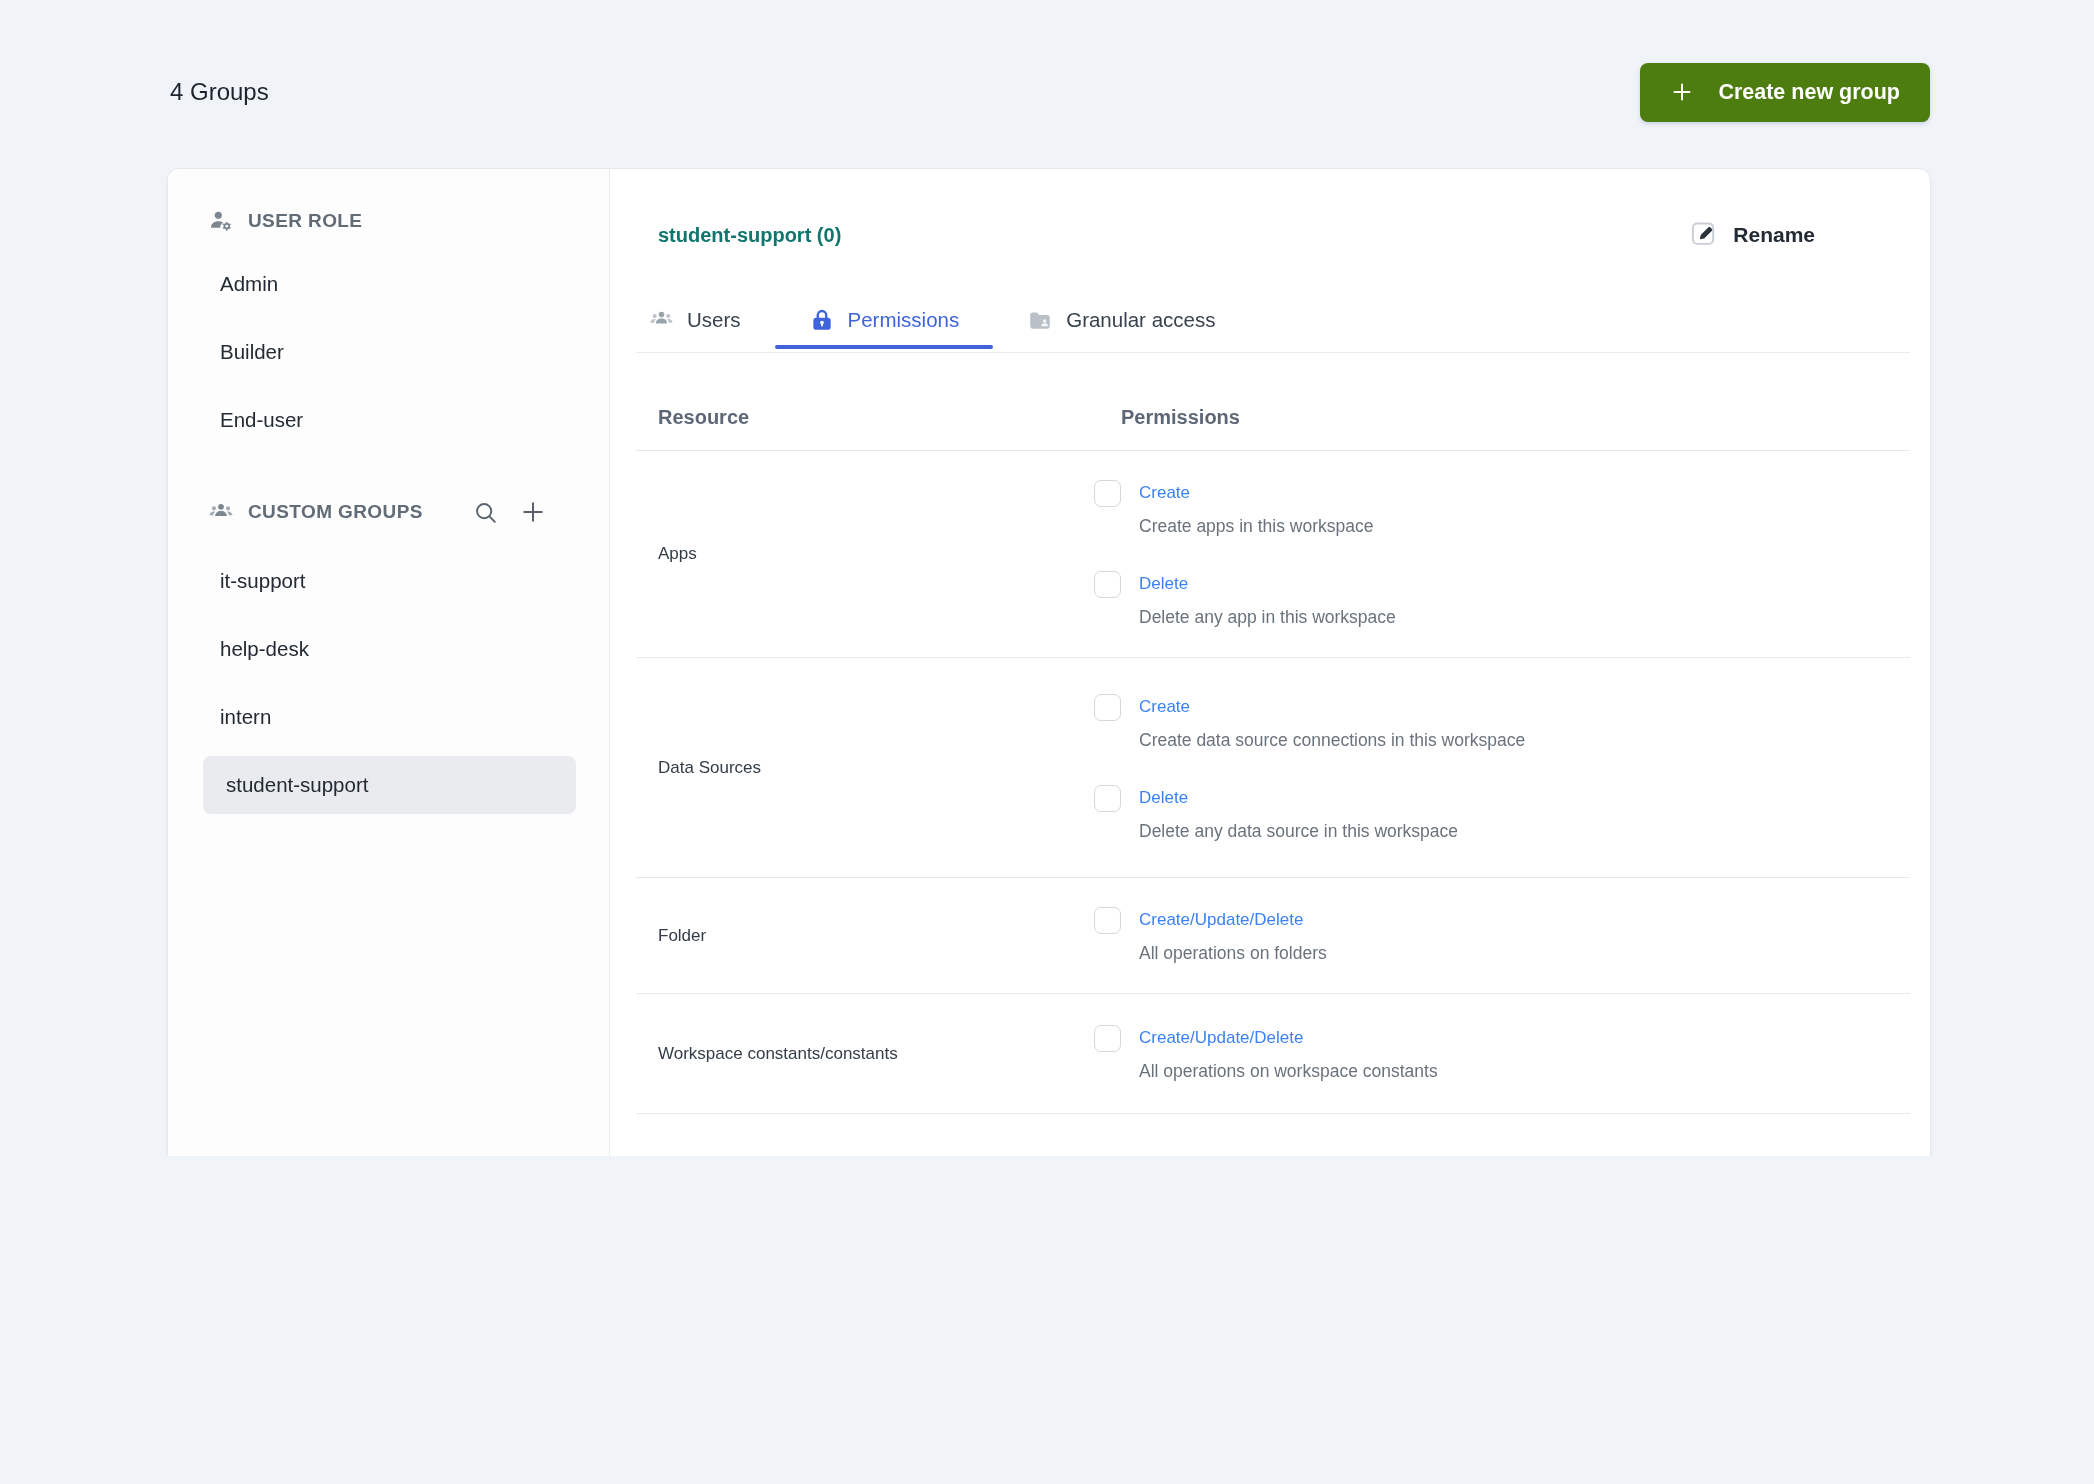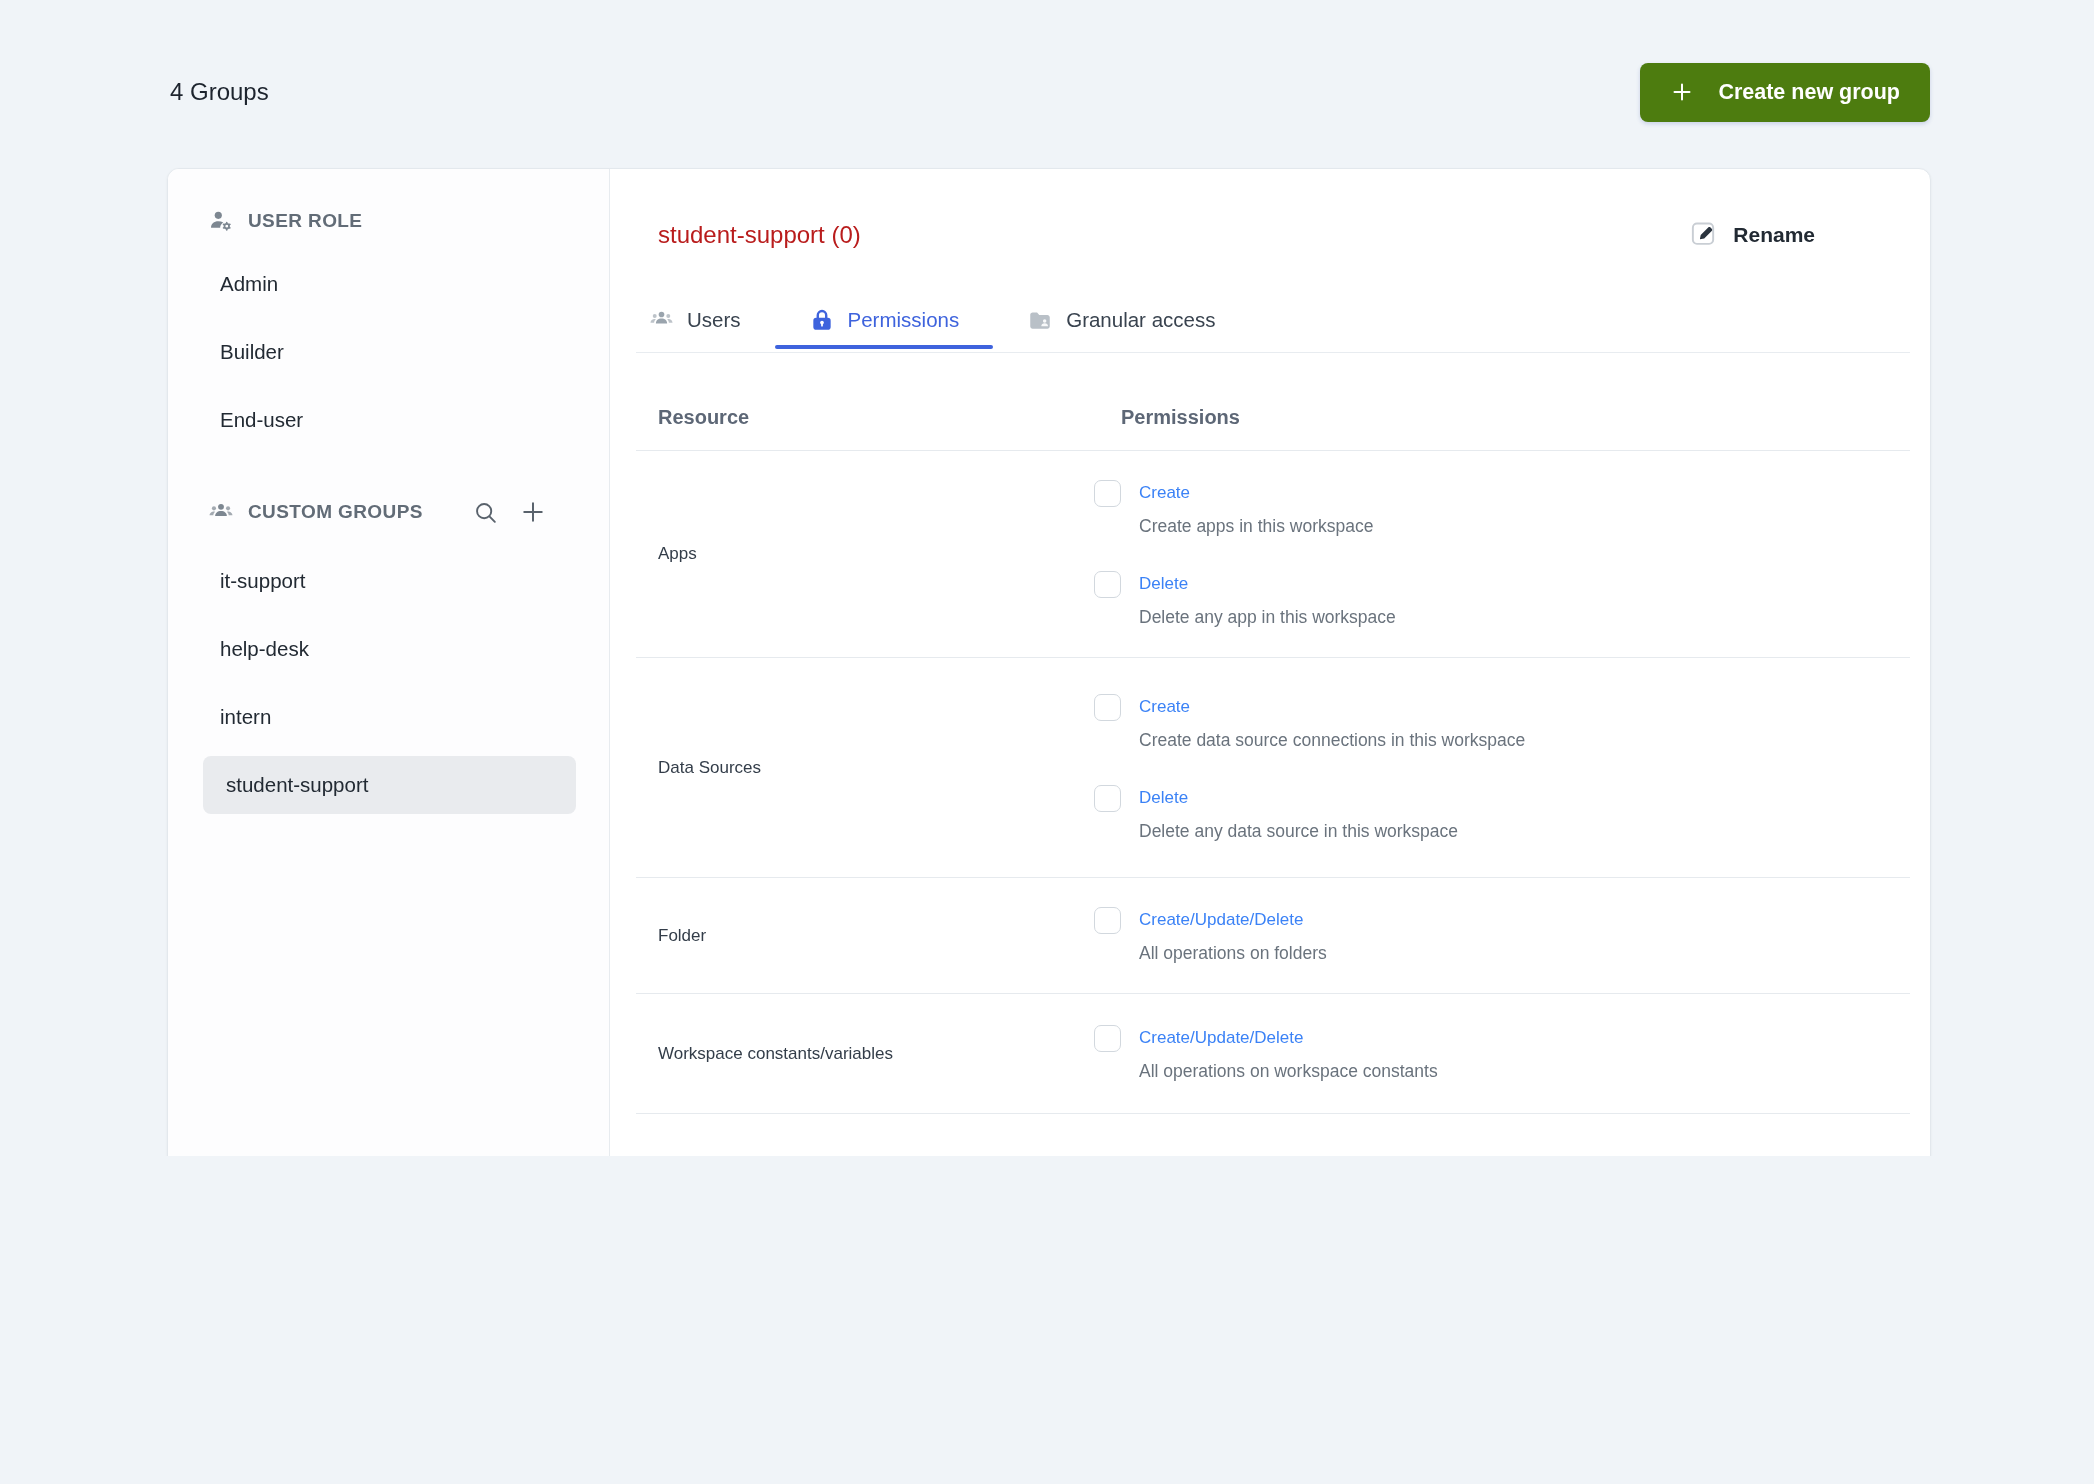--- a/index.html
+++ b/index.html
@@ -35,21 +35,21 @@
   .side-list { margin-top:7px; }
   .side-list.custom { margin-top:13px; }
   .side-item { height:68px; display:flex; align-items:center; padding-left:52px;
                font-size:20.5px; color:#222a33; cursor:pointer; }
   .side-item.selected { height:58px; margin:5px 33px 5px 35px; padding-left:23px;
                         background:#e9ebee; border-radius:8px; }
 
   
   .main { flex:1; padding:0 20px 0 26px; display:flex; flex-direction:column; }
   .main-header { display:flex; align-items:center; justify-content:space-between; padding:47px 0 0 22px; }
-  .group-title { font-size:24px; font-weight:400; color:#b91c1c; line-height:38px; }
+  .group-title { font-size:20px; font-weight:700; color:#0f766e; line-height:38px; }
   .rename-btn { display:flex; align-items:center; gap:15px; margin-right:95px;
                 background:none; border:none; font-family:inherit; cursor:pointer;
                 font-size:21px; font-weight:700; color:#222a33; }
 
   .tabs { display:flex; align-items:center; height:52px; margin-top:47px; border-bottom:1px solid #e8ecf0; }
   .tab { display:flex; align-items:center; gap:13px; padding:0 34px 14px; position:relative;
          font-size:20.5px; font-weight:400; color:#39434f; cursor:pointer; }
   .tab:first-child { padding-left:13px; }
   .tab .tab-icon { display:flex; color:#9aa4ad; }
   .tab.active { color:#3e63dd; }
@@ -275,21 +275,21 @@
             <span class="checkbox"></span>
             <span class="perm-text">
               <div class="perm-name">Create/Update/Delete</div>
               <div class="perm-desc">All operations on folders</div>
             </span>
           </div>
         </div>
       </div>
 
       <div class="perm-row row-ws">
-        <div class="res-cell">Workspace constants/variables</div>
+        <div class="res-cell">Workspace constants/constants</div>
         <div class="perm-cell">
           <div class="perm-item">
             <span class="checkbox"></span>
             <span class="perm-text">
               <div class="perm-name">Create/Update/Delete</div>
               <div class="perm-desc">All operations on workspace constants</div>
             </span>
           </div>
         </div>
       </div>

